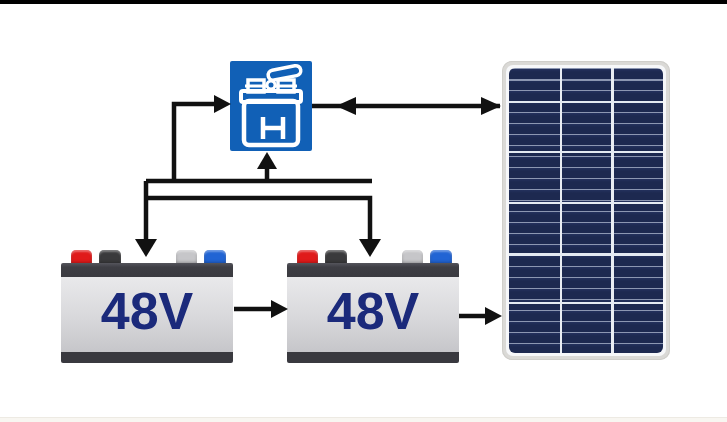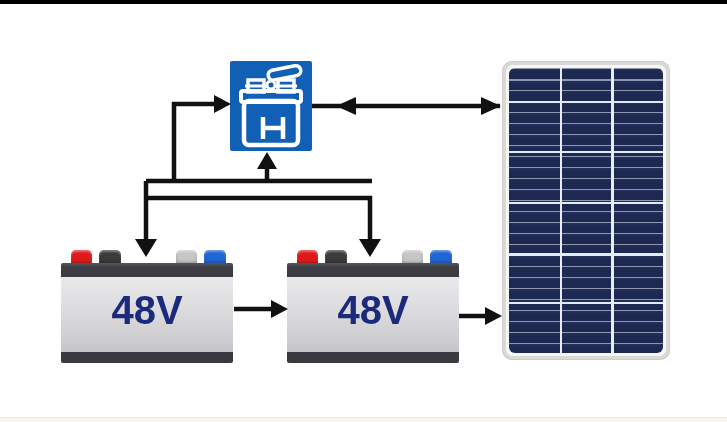--- a/index.html
+++ b/index.html
@@ -38,21 +38,21 @@
     position:absolute; left:0; top:13px; width:172px; height:14px;
     background:linear-gradient(180deg,#55555c 0%,#3e3e44 30%,#3a3a40 100%);
     border-radius:2px 2px 0 0;
   }
   .bat-body {
     position:absolute; left:0; top:27px; width:172px; height:75px;
     background:linear-gradient(180deg,#e9e9eb 0%,#d8d8db 55%,#c6c6ca 100%);
     display:flex; align-items:center; justify-content:center;
   }
   .bat-label {
-    font-size:40px; font-weight:700; color:#1b2a7b; position:relative; top:-4px;
+    font-size:52px; font-weight:700; color:#1b2a7b; position:relative; top:-4px;
     letter-spacing:0px;
   }
   .bat-base {
     position:absolute; left:0; top:102px; width:172px; height:11px;
     background:#39393f; border-radius:0 0 2px 2px;
   }
 
   
   .solar-panel {
     position:absolute; left:502px; top:61px; width:168px; height:299px;

